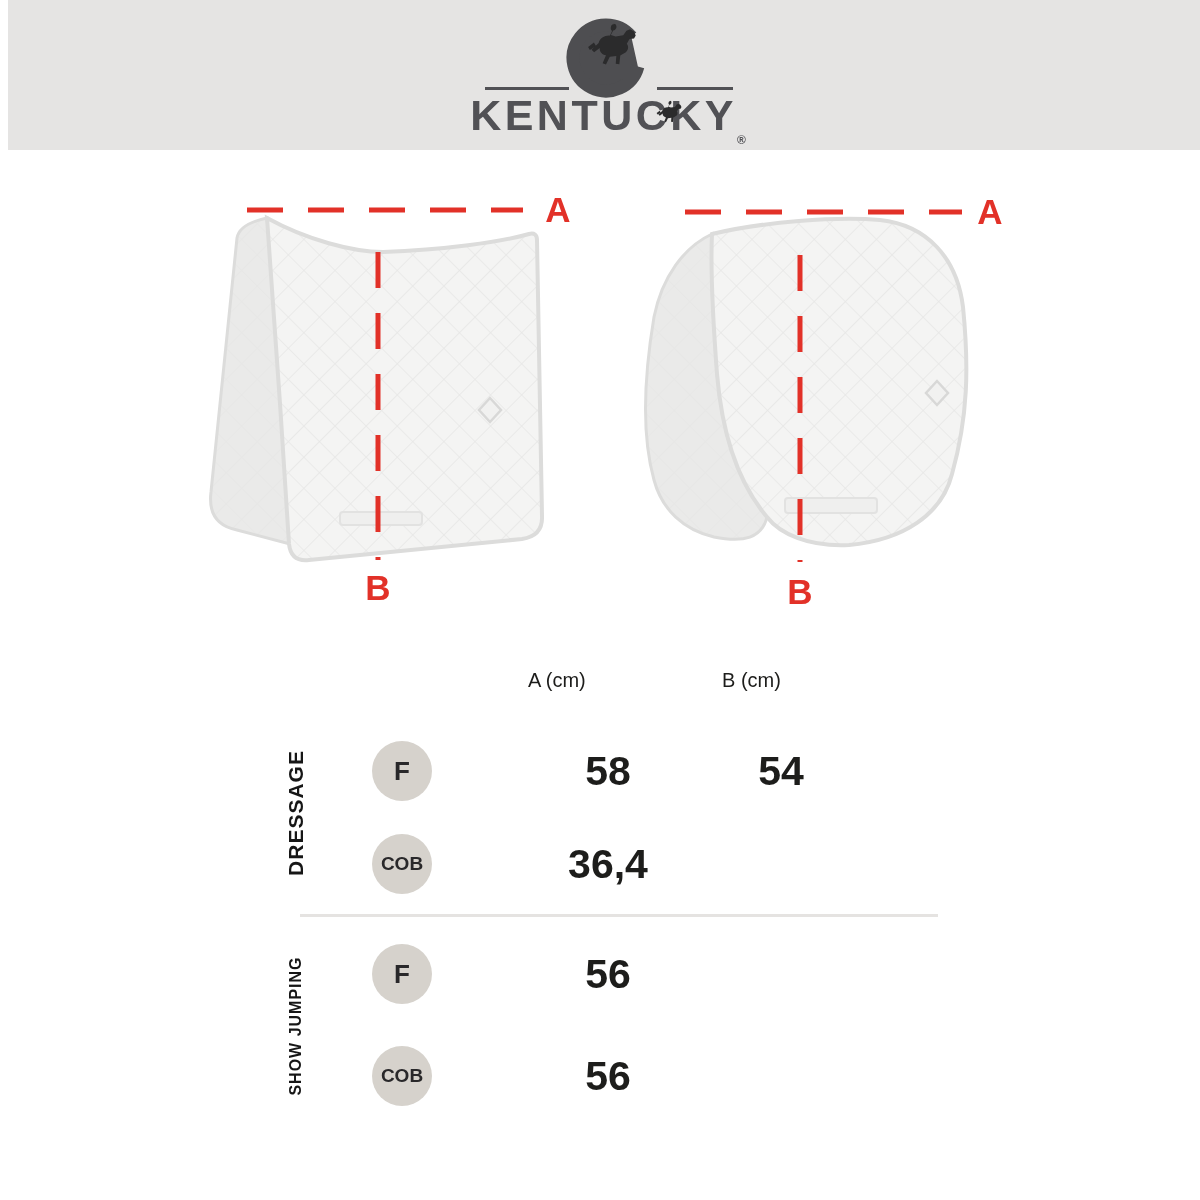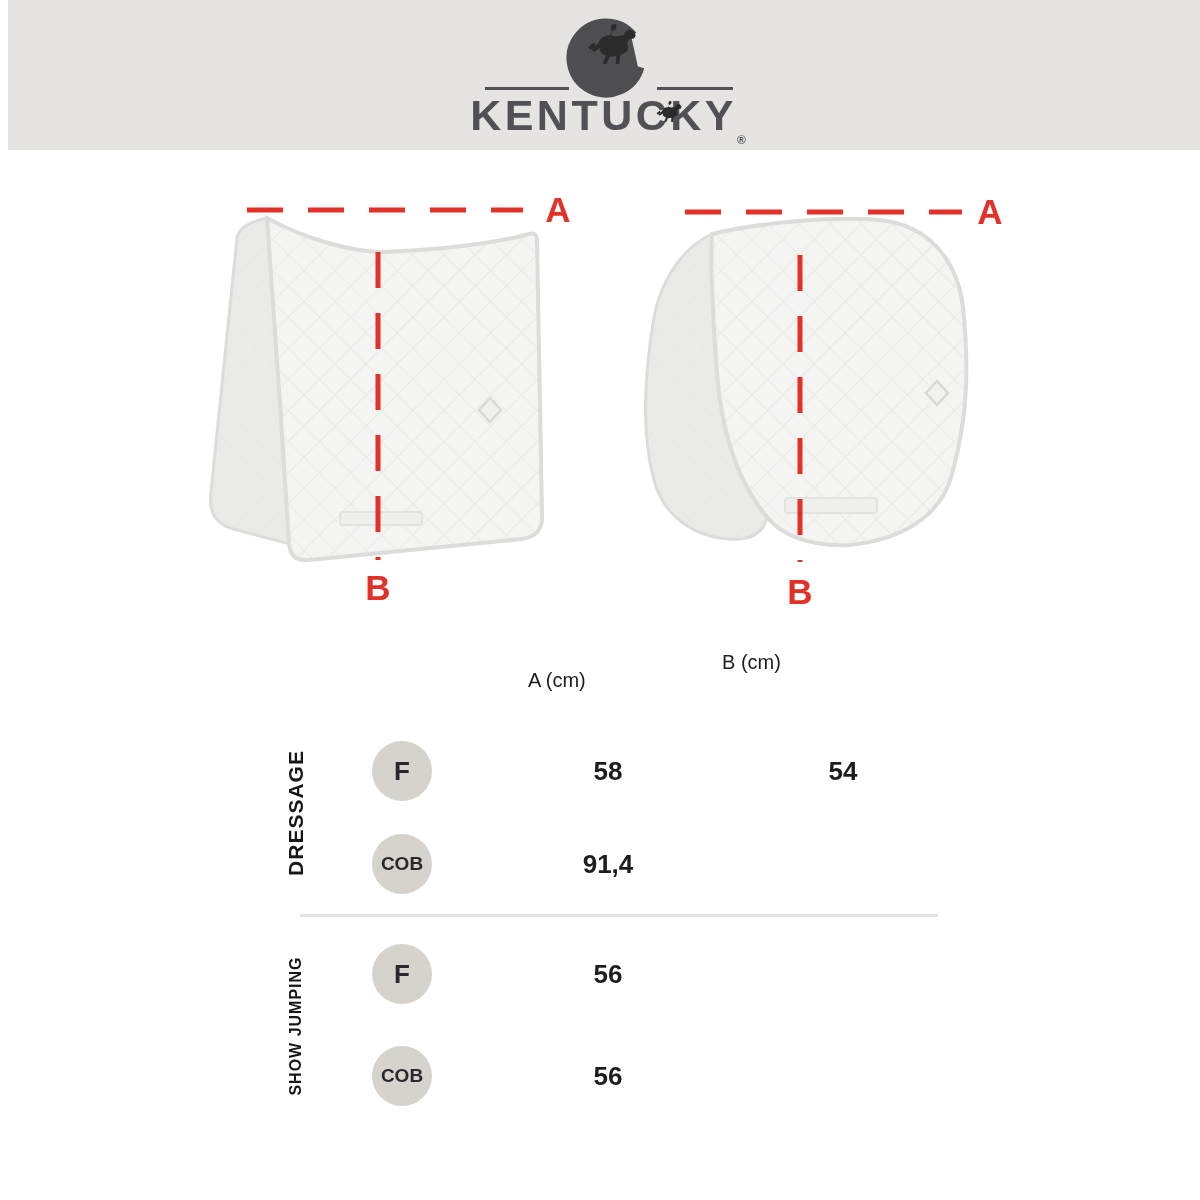--- a/index.html
+++ b/index.html
@@ -37,21 +37,21 @@
   .horse{fill:#2b2b2c;}
 
   
   .colhead{position:absolute;width:160px;height:36px;text-align:left;
     font-size:20px;font-weight:normal;color:var(--ink);line-height:36px;}
   .grouplabel{position:absolute;height:22px;display:flex;align-items:center;justify-content:center;
     font-weight:bold;color:#161616;transform:rotate(-90deg);letter-spacing:1px;white-space:nowrap;}
   .badge{position:absolute;width:60px;height:60px;border-radius:50%;background:var(--badge-bg);
     display:flex;align-items:center;justify-content:center;font-weight:bold;color:#29282a;}
   .val{position:absolute;width:160px;height:44px;text-align:center;
-    font-size:26px;font-weight:bold;color:var(--ink);line-height:44px;}
+    font-size:41px;font-weight:bold;color:var(--ink);line-height:44px;}
   .divider{position:absolute;left:300px;top:914px;width:638px;height:3px;background:var(--divider);}
 </style>
 </head>
 <body>
 
 <div class="canvas">
 
   <svg width="0" height="0" style="position:absolute" aria-hidden="true">
     <defs>
       <pattern id="quilt" width="22" height="22" patternUnits="userSpaceOnUse" patternTransform="rotate(45)">
@@ -102,30 +102,30 @@
     <path class="dash" d="M685,62 H962"></path>
     <path class="dash" d="M800,105 V412"></path>
   </svg>
 
   <div class="meas-label" style="left:536px;top:188px">A</div>
   <div class="meas-label" style="left:356px;top:566px">B</div>
   <div class="meas-label" style="left:968px;top:190px">A</div>
   <div class="meas-label" style="left:778px;top:570px">B</div>
 
   <div class="colhead" style="left:528px;top:662px">A (cm)</div>
-  <div class="colhead" style="left:722px;top:644px">B (cm)</div>
+  <div class="colhead" style="left:722px;top:662px">B (cm)</div>
 
   <div class="grouplabel" style="left:206px;top:802px;width:180px;font-size:21px">DRESSAGE</div>
 
   <div class="badge" style="left:372px;top:741px;font-size:26px">F</div>
   <div class="val" style="left:528px;top:749px">58</div>
-  <div class="val" style="left:763px;top:749px">54</div>
+  <div class="val" style="left:701px;top:749px">54</div>
 
   <div class="badge" style="left:372px;top:834px;font-size:19px">COB</div>
-  <div class="val" style="left:528px;top:842px">91,4</div>
+  <div class="val" style="left:528px;top:842px">36,4</div>
 
   <div class="divider"></div>
 
   <div class="grouplabel" style="left:196px;top:1015px;width:200px;font-size:16px">SHOW JUMPING</div>
 
   <div class="badge" style="left:372px;top:944px;font-size:26px">F</div>
   <div class="val" style="left:528px;top:952px">56</div>
 
   <div class="badge" style="left:372px;top:1046px;font-size:19px">COB</div>
   <div class="val" style="left:528px;top:1054px">56</div>

